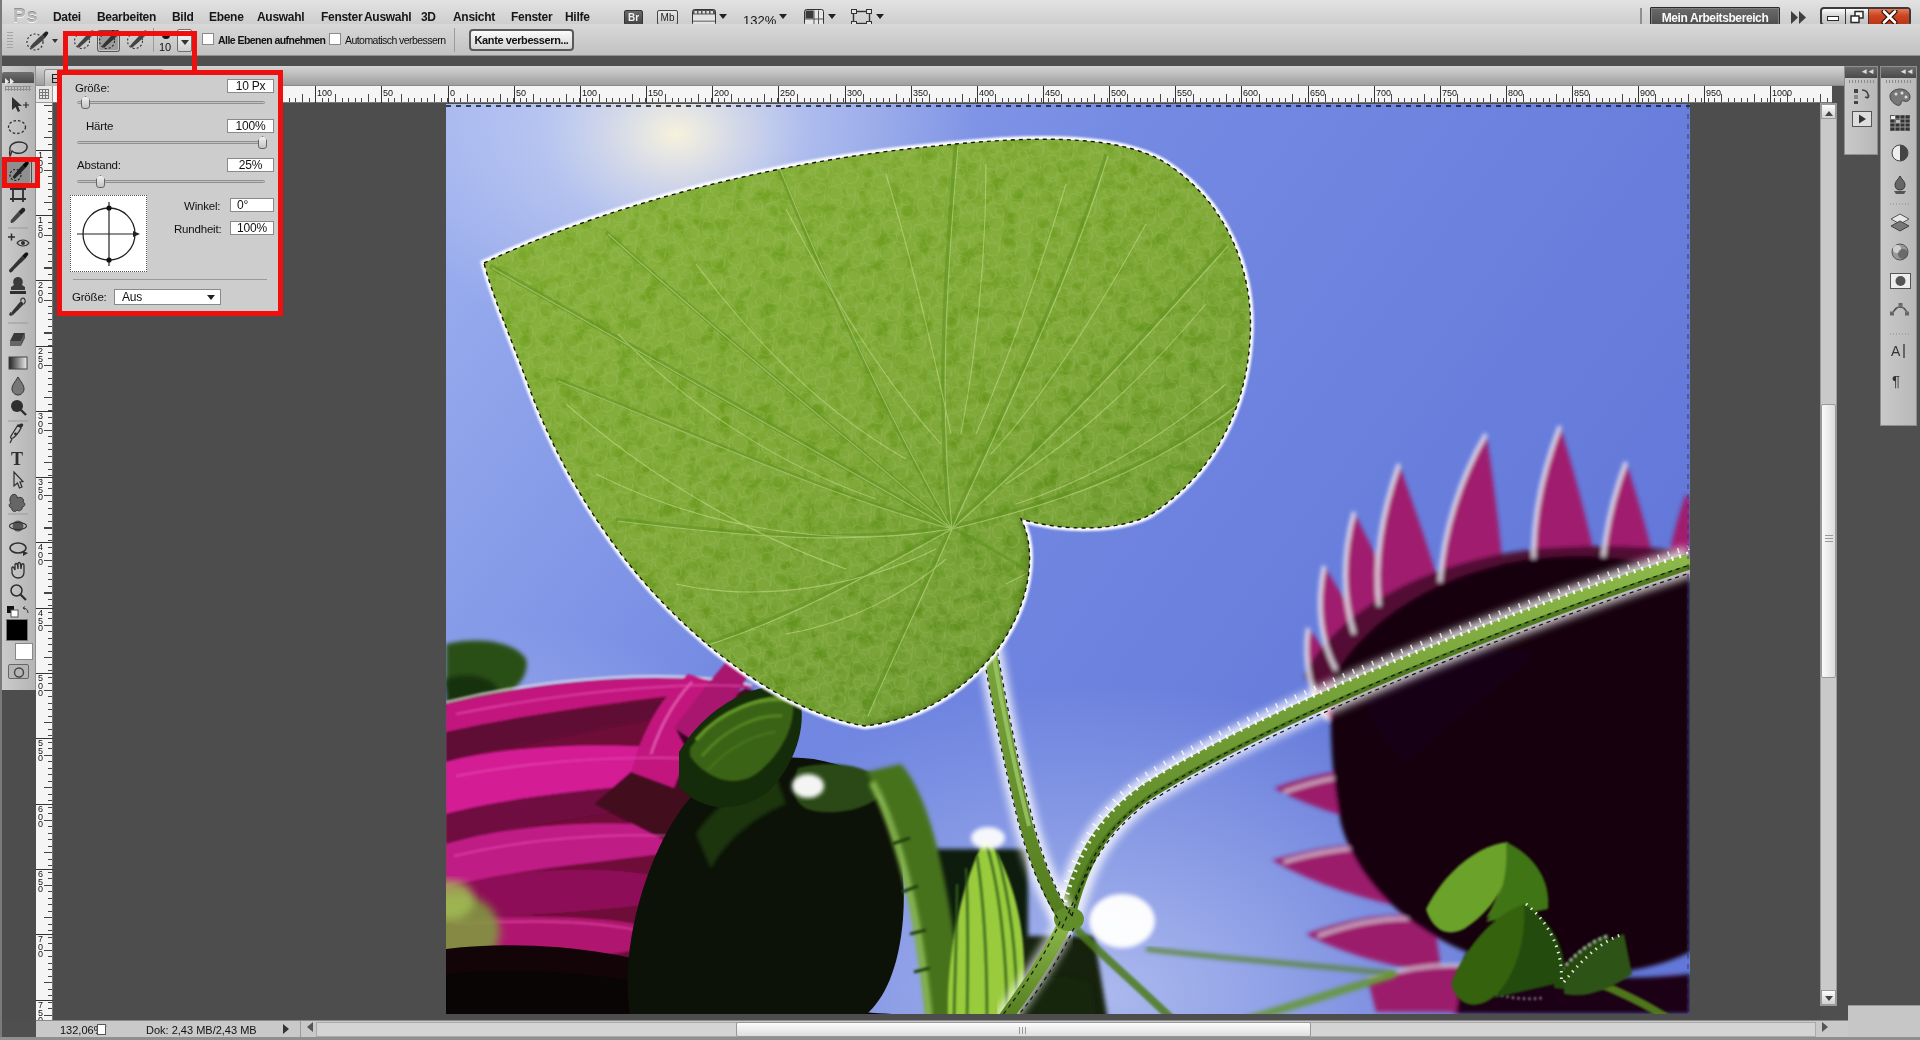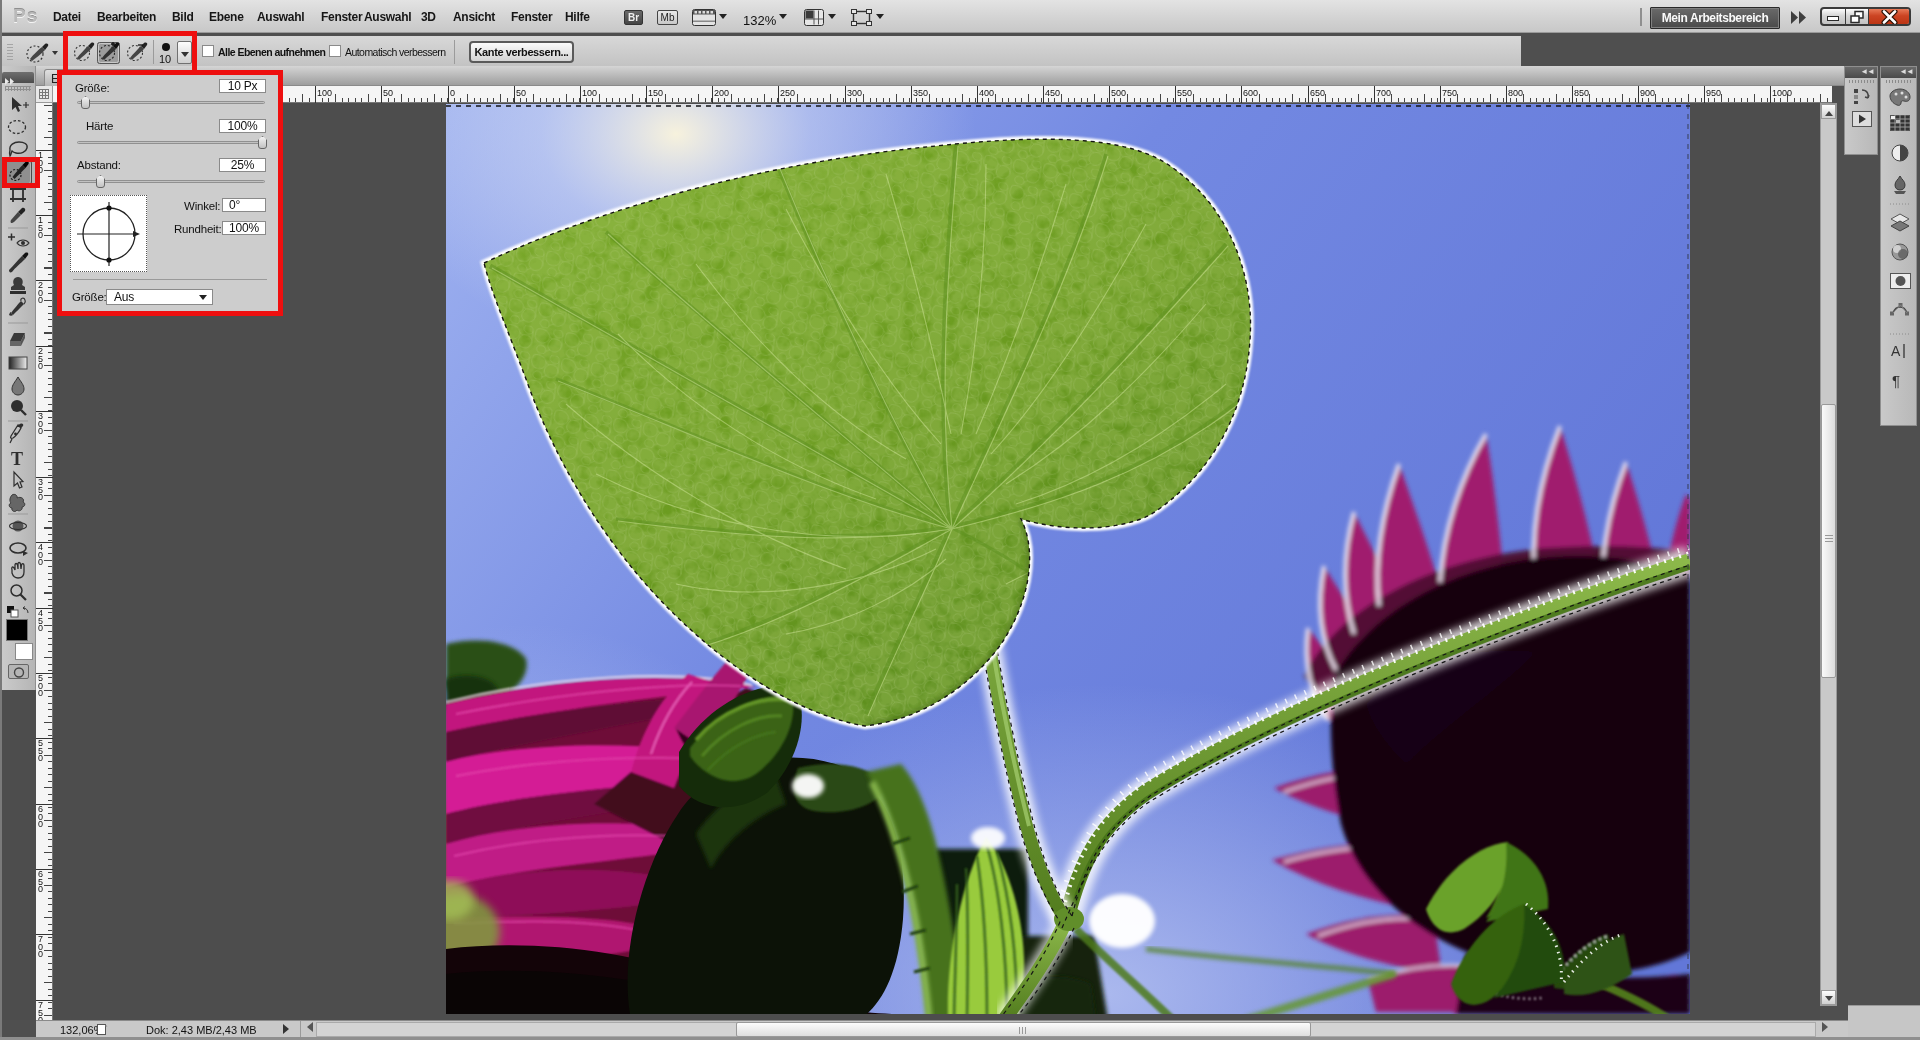--- a/index.html
+++ b/index.html
@@ -7,21 +7,21 @@
     font-family:"Liberation Sans", sans-serif; }
   .abs { position:absolute; }
   
   #menubar { position:absolute; left:0; top:0; width:1920px; height:33px;
     background:linear-gradient(#e3e3e3,#d2d2d2 60%,#c8c8c8);
     border-bottom:1px solid #9a9a9a; }
   #menubar .menu { position:absolute; top:10px; font-size:12px; font-weight:bold; letter-spacing:-0.3px; color:#161616; }
   #pslogo { position:absolute; left:13px; top:5px; font-size:19px; font-weight:bold;
     color:#b9b9b9; text-shadow:0 1px 0 #f5f5f5, 0 -1px 0 #8e8e8e; letter-spacing:1px;}
   
-  #optbar { position:absolute; left:0; top:36px; width:1521px; height:32px;
+  #optbar { position:absolute; left:0; top:24px; width:1920px; height:32px;
     background:linear-gradient(#d8d8d8,#c2c2c2);
     border-bottom:1px solid #8f8f8f;padding-left:22px; }
   
   #tabbar { position:absolute; left:36px; top:66px; width:1812px; height:20px;
     background:linear-gradient(#d5d5d5,#9e9e9e); border-bottom:1px solid #8a8a8a;}
   
   #toolbar { position:absolute; left:0; top:66px; width:36px; height:624px;
     background:linear-gradient(90deg,#cccccc,#b5b5b5); border-right:1px solid #8f8f8f; }
   #toolbelow { position:absolute; left:0; top:690px; width:36px; height:330px; background:#4d4d4d; }
   
@@ -41,21 +41,21 @@
   #botstrip { position:absolute; left:0; top:1037px; width:1920px; height:3px; background:#8f8f8f; }
   
   .pstrip { position:absolute; background:linear-gradient(90deg,#c9c9c9,#b8b8b8); border:1px solid #8f8f8f;}
   .phead { position:absolute; left:0; top:0; width:100%; height:11px;
     background:linear-gradient(#6a6a6a,#4a4a4a); color:#ddd; font-size:8px; text-align:right; }
   
   .redbox { position:absolute; border:5px solid #ee0f0f; }
   
   #bpanel { position:absolute; left:62px; top:75px; width:216px; height:236px;
     background:#cdcdcd; font-size:11.5px; letter-spacing:-0.2px; color:#111; }
-  .binput { position:absolute; background:#fff; border:1px solid #8a8a8a; font-size:12px; color:#111; text-align:center;}
+  .binput { position:absolute; background:#fff; border:1px solid #8a8a8a; font-size:12px; color:#111; text-align:center;margin-left:8px;}
   .btrack { position:absolute; height:3px; background:linear-gradient(#9a9a9a,#e9e9e9); border:1px solid #909090; border-radius:2px;}
   .bhandle { position:absolute; width:9px; height:13px; background:linear-gradient(#f2f2f2,#c2c2c2);
     border:1px solid #666; border-radius:2px 2px 3px 3px; clip-path:polygon(0 30%,50% 0,100% 30%,100% 100%,0 100%); }
 </style>
 </head>
 <body>
 
 <div id="menubar">
   <div id="pslogo">Ps</div>
   <div class="menu" style="left:53px">Datei</div>

